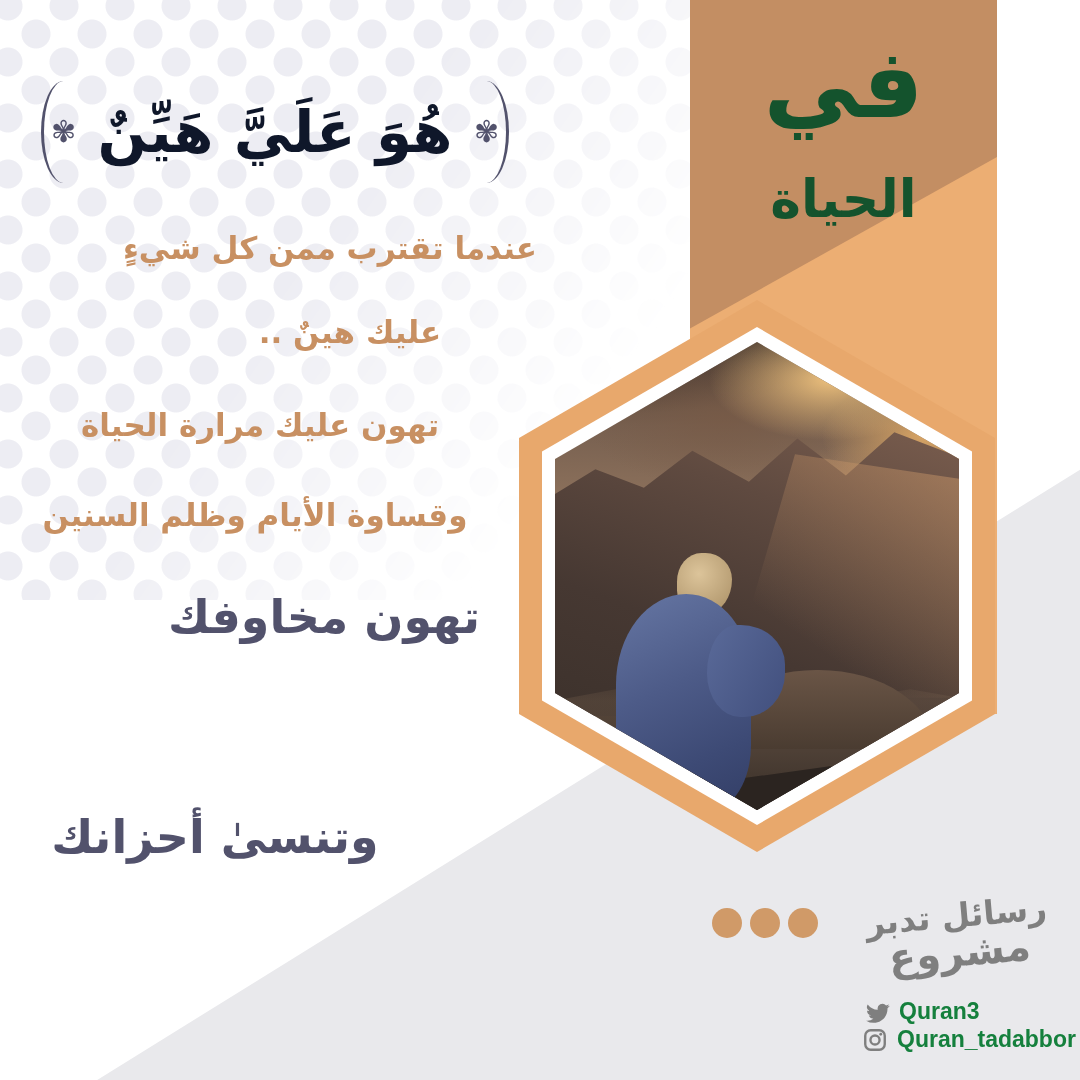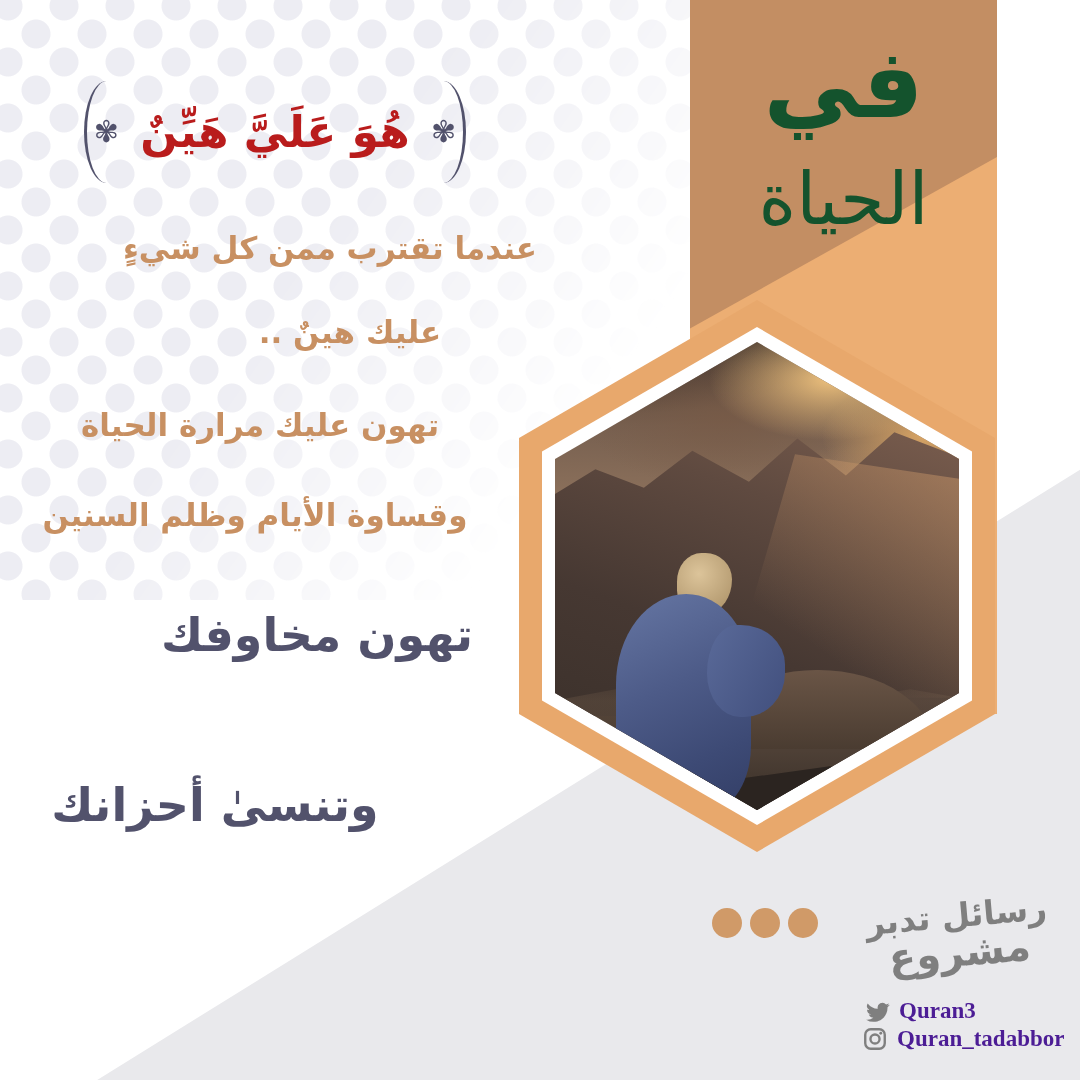--- a/index.html
+++ b/index.html
@@ -28,21 +28,21 @@
     position:absolute;left:690px;top:0;width:307px;height:714px;
     background:#ECAE73;
   }
   .banner-dark{
     position:absolute;left:0;top:0;width:100%;height:100%;
     background:#C38E63;
     clip-path:polygon(0 0,100% 0,100% 22%,0 46%);
   }
   .banner-title{position:absolute;left:0;top:26px;width:100%;text-align:center;color:#14532d;direction:rtl;}
   .banner-w1{font-size:96px;line-height:116px;font-weight:bold;}
-  .banner-w2{font-size:72px;line-height:122px;font-weight:normal;margin-top:-4px;}
+  .banner-w2{font-size:52px;line-height:122px;font-weight:bold;margin-top:-4px;}
   
   .hex{clip-path:polygon(50% 0,100% 25%,100% 75%,50% 100%,0 75%,0 25%);position:absolute;}
   .hex-tan{left:519px;top:300px;width:476px;height:552px;background:#E8A86C;}
   .hex-white{left:542px;top:327px;width:430px;height:498px;background:#FFFFFF;}
   .hex-photo{left:555px;top:342px;width:404px;height:468px;
     background:linear-gradient(180deg,#4a3b31 0%,#776050 18%,#8a6f5a 32%,#6a5445 48%,#544238 62%,#45372e 78%,#332a24 100%);}
   .ph-clouds{position:absolute;left:0;top:0;width:100%;height:100%;
     background:
       radial-gradient(ellipse 46% 20% at 68% 8%,rgba(244,198,128,.95),rgba(244,198,128,0) 65%),
       radial-gradient(ellipse 40% 18% at 92% 20%,rgba(235,178,105,.85),rgba(235,178,105,0) 65%),
@@ -72,36 +72,36 @@
     background:linear-gradient(155deg,#61719e 8%,#4d5b88 42%,#3d4a75 74%,#333e66 100%);
     border-radius:52% 48% 30% 36%/42% 38% 30% 34%;}
   .p-knee{position:absolute;right:0;top:28%;width:44%;height:36%;
     background:linear-gradient(120deg,#5a6a99,#414f7d);
     border-radius:40% 60% 55% 45%/55% 45% 50% 50%;}
   
   .qline{position:absolute;text-align:center;direction:rtl;font-weight:bold;}
   .tan{color:#C89062;font-size:31px;line-height:60px;}
   .navy{color:#52526C;font-size:46px;line-height:64px;}
   .verse-row{position:absolute;left:40px;top:72px;width:470px;display:flex;justify-content:center;align-items:center;gap:10px;}
-  .verse-text{direction:rtl;color:#b91c1c;font-size:44px;line-height:120px;font-weight:bold;white-space:nowrap;}
+  .verse-text{direction:rtl;color:#0f172a;font-size:58px;line-height:120px;font-weight:bold;white-space:nowrap;}
   .orn{position:relative;width:48px;height:110px;display:inline-block;flex:0 0 auto;}
   .arc{position:absolute;top:4px;width:42px;height:102px;border-radius:50%;}
   .arc-l{left:2px;border-left:3.5px solid #52526C;}
   .arc-r{right:2px;border-right:3.5px solid #52526C;}
   .rosette{position:absolute;left:50%;top:50%;transform:translate(-50%,-50%);
     color:#52526C;font-size:30px;line-height:30px;}
   
   .decor-dots{position:absolute;left:712px;top:908px;display:flex;gap:8px;}
   .decor-dot{width:30px;height:30px;border-radius:50%;background:#D09A68;}
   .logo{position:absolute;left:856px;top:896px;width:204px;text-align:center;
     color:#7F7F7F;direction:rtl;transform:rotate(-5deg);}
   .logo-l1{font-size:33px;line-height:40px;font-weight:bold;}
   .logo-l2{font-size:40px;line-height:44px;font-weight:bold;margin-top:-6px;}
   .handle-row{position:absolute;display:flex;align-items:center;gap:9px;
-    font-family:Liberation Serif, serif;font-weight:bold;font-size:23px;color:#4c1d95;}
+    font-family:Liberation Sans, sans-serif;font-weight:bold;font-size:23px;color:#15803d;}
   .handle-tw{left:864px;top:998px;}
   .handle-ig{left:862px;top:1026px;}
   .icon-sm{width:26px;height:26px;flex:0 0 auto;display:block;}
 </style>
 </head>
 <body>
 
 <div class="canvas">
 
   <div class="dots-pattern"></div>
@@ -140,22 +140,22 @@
     <span class="orn">
       <span class="arc arc-r"></span>
       <span class="rosette">✾</span>
     </span>
   </div>
 
   <div class="qline tan" style="left:50px;top:218px;width:560px;">عندما تقترب ممن كل شيءٍ</div>
   <div class="qline tan" style="left:120px;top:302px;width:460px;">عليك هينٌ ..</div>
   <div class="qline tan" style="left:30px;top:395px;width:460px;">تهون عليك مرارة الحياة</div>
   <div class="qline tan" style="left:20px;top:485px;width:470px;">وقساوة الأيام وظلم السنين</div>
-  <div class="qline navy" style="left:117px;top:585px;width:400px;margin-top:18px;">تهون مخاوفك</div>
-  <div class="qline navy" style="left:15px;top:773px;width:400px;">وتنسىٰ أحزانك</div>
+  <div class="qline navy" style="left:124px;top:585px;width:400px;">تهون مخاوفك</div>
+  <div class="qline navy" style="left:15px;top:805px;width:400px;">وتنسىٰ أحزانك</div>
 
   <div class="decor-dots">
     <div class="decor-dot"></div>
     <div class="decor-dot"></div>
     <div class="decor-dot"></div>
   </div>
 
   <div class="logo">
     <div class="logo-l1">رسائل تدبر</div>
     <div class="logo-l2">مشروع</div>

